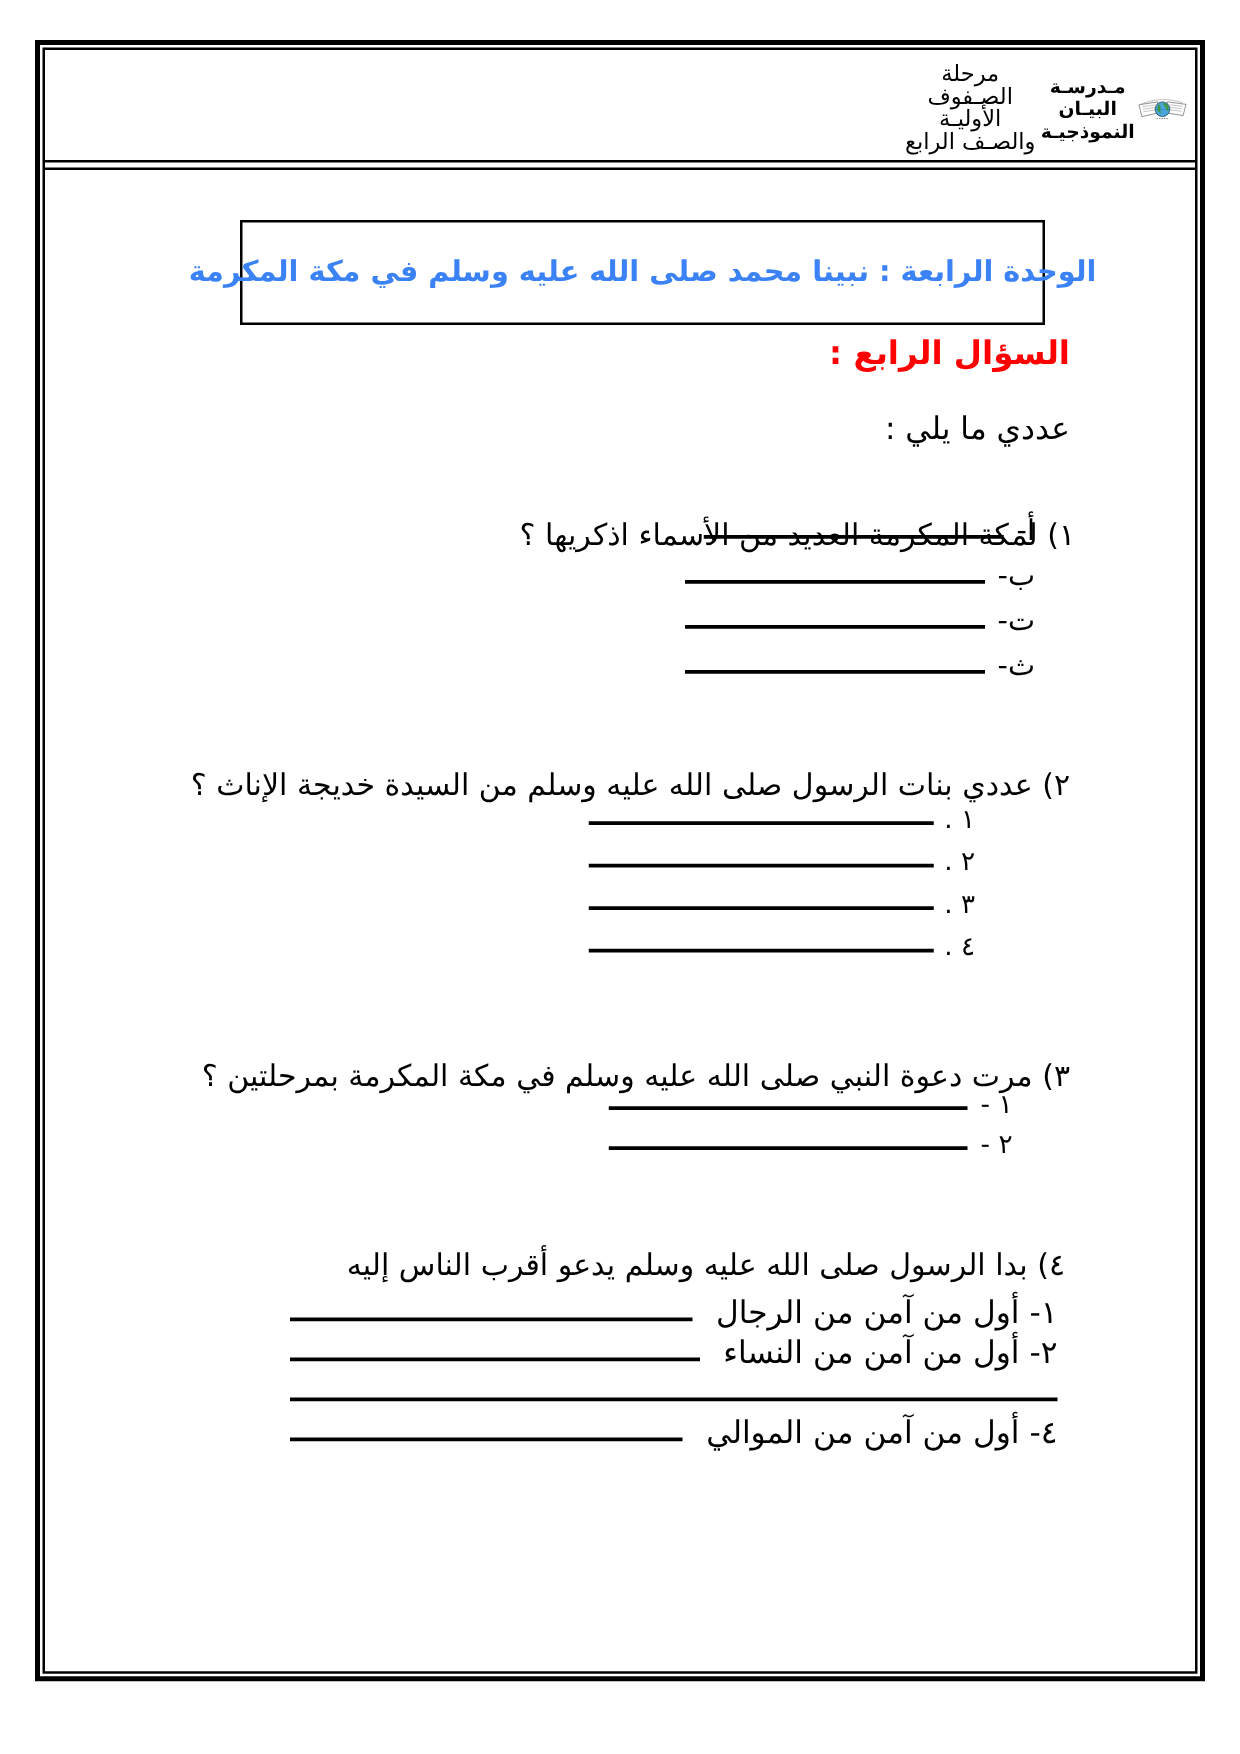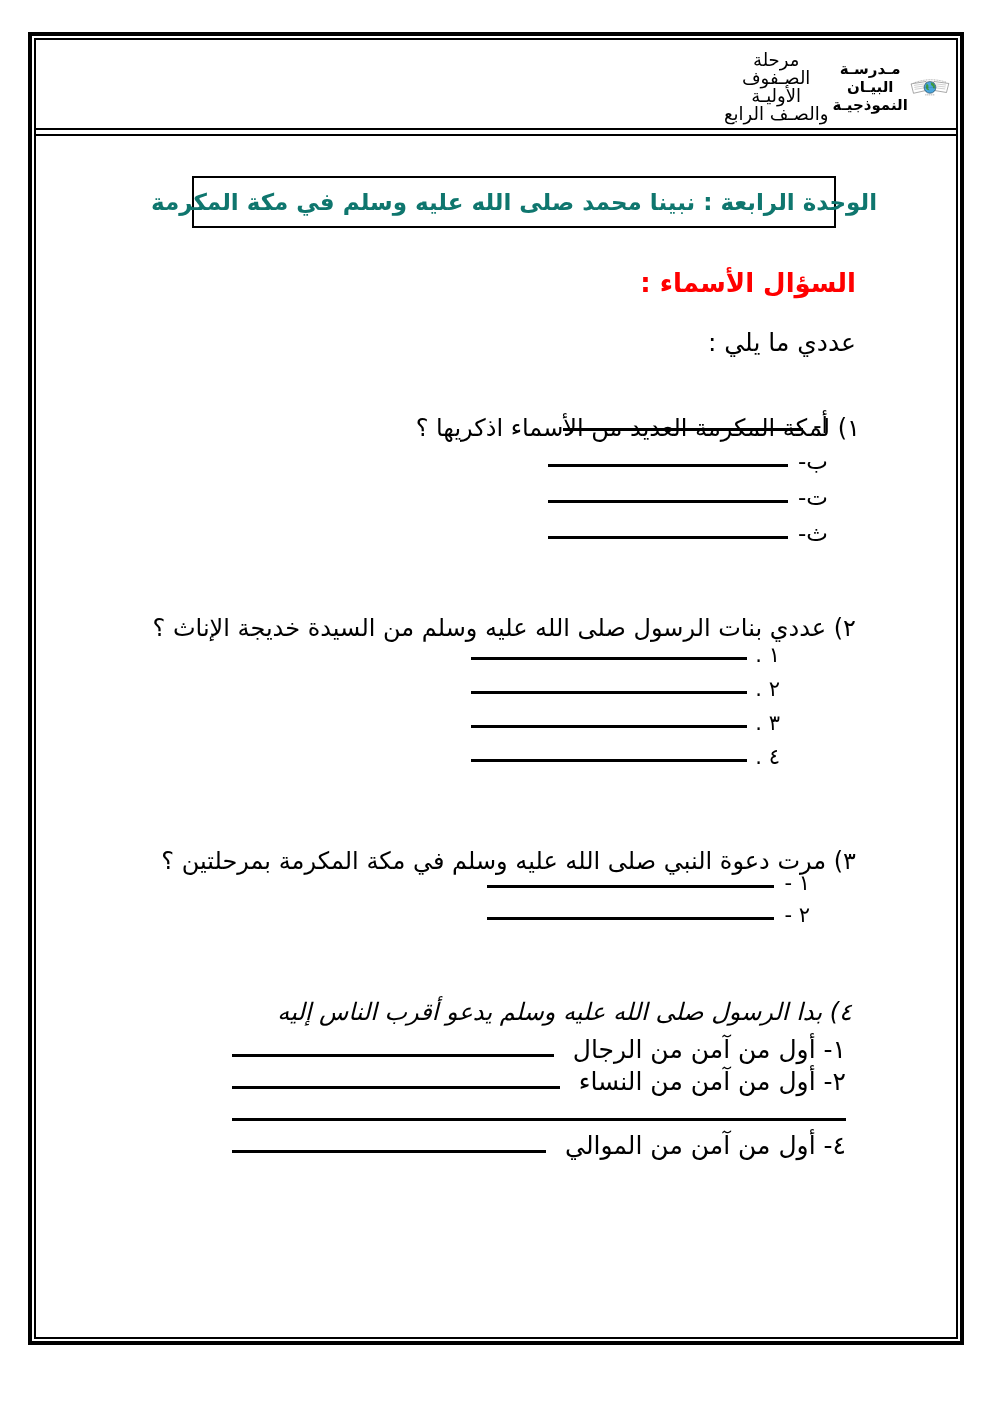--- a/index.html
+++ b/index.html
@@ -33,34 +33,34 @@
     text-align:center;
   }
   .school-name { font-size:15px; font-weight:bold; line-height:18px; }
   .school-stage { font-size:18px; font-weight:normal; line-height:18px; }
   .logo { width:112px; height:48px; }
   
   .content {
     position:relative; flex:1; border-top:2px solid #000; overflow:hidden;
   }
   .title-box {
-    position:absolute; top:40px; left:156px; width:644px; height:52px;
+    position:absolute; top:40px; left:156px; width:644px; height:84px;
     border:2px solid #000; display:flex; align-items:center; justify-content:center;
-    font-size:23px; font-weight:bold; color:#0f766e; white-space:nowrap;
+    font-size:23px; font-weight:bold; color:#3b82f6; white-space:nowrap;
   }
   .section-label {
     position:absolute; top:132px; right:100px;
     font-size:26px; font-weight:bold; color:#ff0000;
   }
   .intro { position:absolute; top:192px; right:100px; font-size:25px; }
   .q-heading { position:absolute; font-size:24px; white-space:nowrap; }
   .q1-heading { top:240px; right:96px;margin-top:38px; }
   .q2-heading { top:478px; right:100px; }
   .q3-heading { top:711px; right:100px; }
-  .q4-heading { top:862px; right:104px;font-style:italic; }
+  .q4-heading { top:862px; right:104px; }
   .blank-row { display:flex; align-items:flex-end; }
   .blank-row .lbl { white-space:nowrap; }
   .bline { border-bottom:3px solid #000; margin-bottom:7px; }
   .q1-blanks { position:absolute; top:266px; right:128px; }
   .q1-blanks .blank-row { height:36px; }
   .q1-blanks .lbl { font-size:23px; margin-left:10px; }
   .q1-blanks .bline { width:240px; }
   .q2-blanks { position:absolute; top:497px; right:176px; }
   .q2-blanks .blank-row { height:34px; }
   .q2-blanks .lbl { font-size:21px; margin-left:8px; }
@@ -109,21 +109,21 @@
       </div>
     </div>
     <div class="hdr-gap"></div>
 
     <div class="content">
 
       <div class="title-box">
         <span>الوحدة الرابعة : نبينا محمد صلى الله عليه وسلم في مكة المكرمة</span>
       </div>
 
-      <div class="section-label">السؤال الأسماء :</div>
+      <div class="section-label">السؤال الرابع :</div>
       <div class="intro">عددي ما يلي :</div>
 
       <div class="q-heading q1-heading">١) لمكة المكرمة العديد من الأسماء اذكريها ؟</div>
       <div class="q1-blanks">
         <div class="blank-row">
           <span class="lbl">أ-</span>
           <div class="bline"></div>
         </div>
         <div class="blank-row">
           <span class="lbl">ب-</span>

